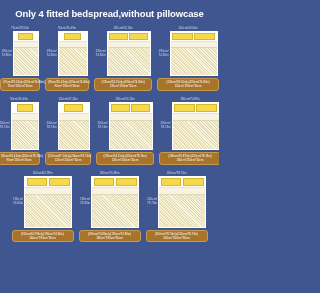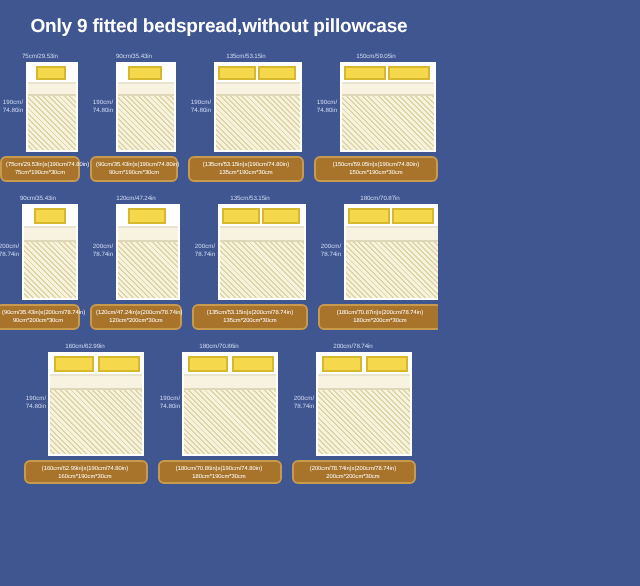--- a/index.html
+++ b/index.html
@@ -103,21 +103,21 @@
     box-sizing:border-box;
     white-space:nowrap;
   }
   .caption .l2{display:block;}
 </style>
 </head>
 <body>
 
 <div id="page">
 
-  <div class="header">Only 9 fitted bedspread,without pillowcase</div>
+  <div class="header">Only 4 fitted bedspread,without pillowcase</div>
 
   <div class="rows">
     <div class="row">
         <div class="cell">
           <div class="wlabel">75cm/29.53in</div>
           <div class="bedwrap">
             <div class="hlabel">
               <div>190cm/</div>
               <div>74.80in</div>
             </div>

